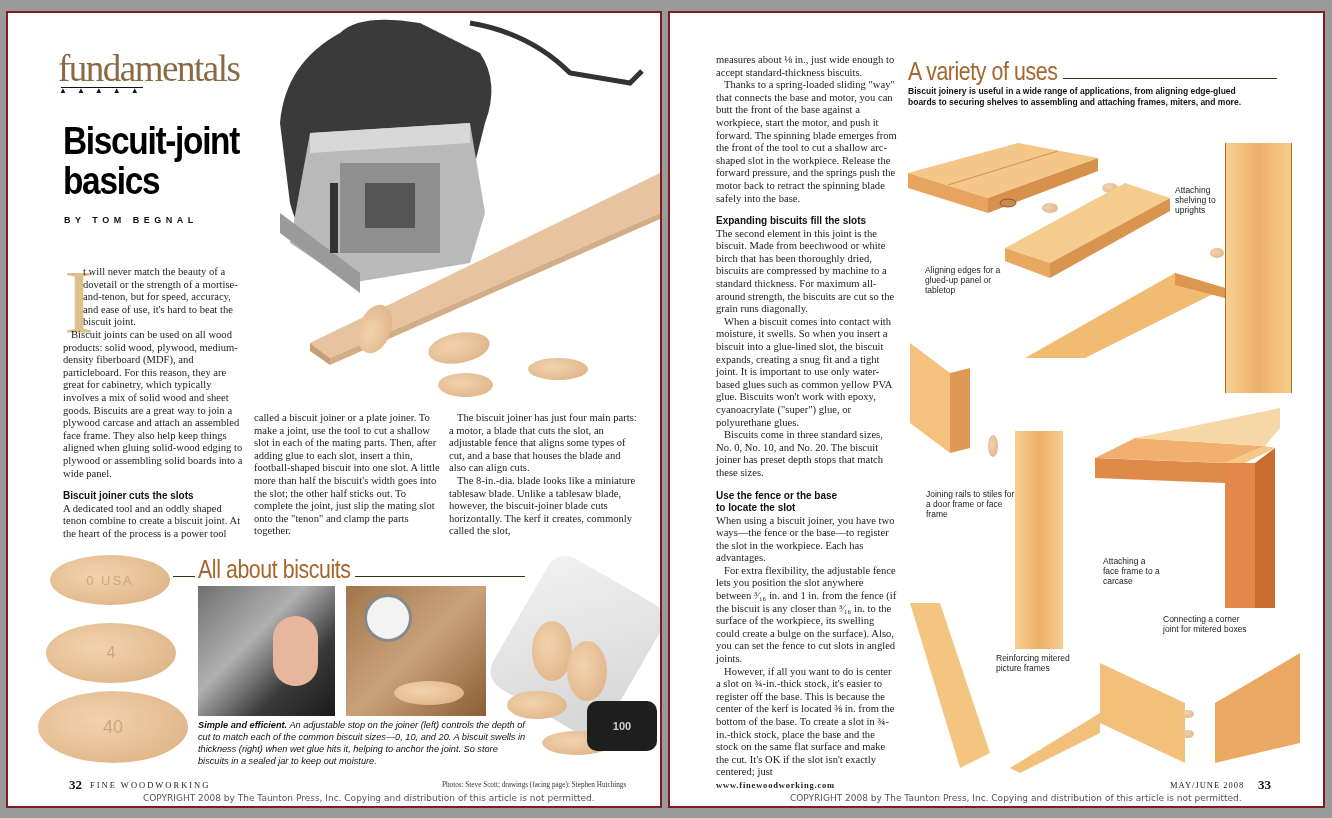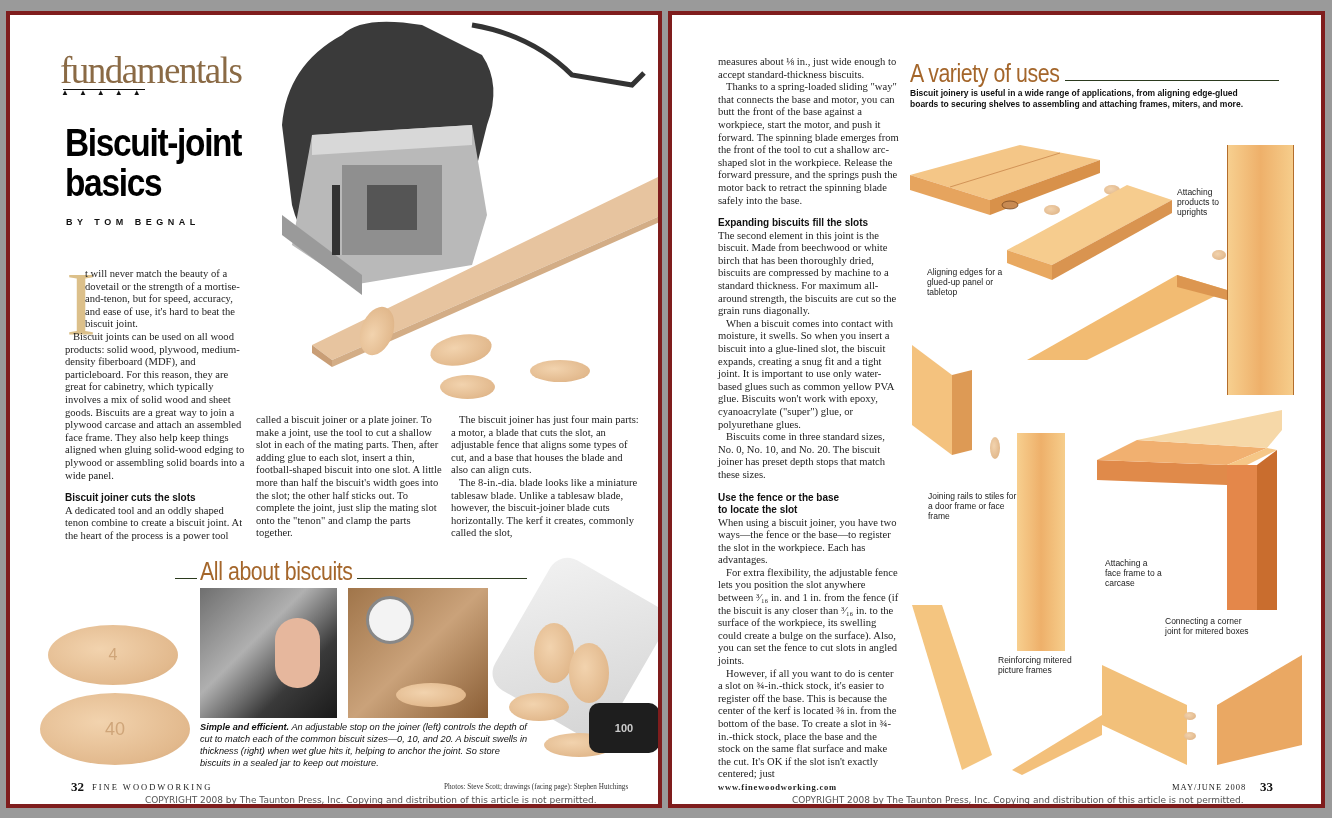--- a/index.html
+++ b/index.html
@@ -1,17 +1,17 @@
 <!DOCTYPE html>
 <html><head>
 <meta charset="utf-8">
 <style>
   html,body{margin:0;padding:0;}
   body{width:1332px;height:818px;background:#9a9a9a;position:relative;overflow:hidden;font-family:"Liberation Serif",serif;}
-  .page{position:absolute;top:11px;background:#fff;border:4px solid #7f1d1d;box-sizing:border-box;overflow:hidden;}
+  .page{position:absolute;top:11px;background:#fff;border:2px solid #7f1d1d;box-sizing:border-box;overflow:hidden;}
   #page-left{left:6px;width:656px;height:797px;}
   #page-right{left:668px;width:657px;height:797px;}
   .abs{position:absolute;}
   .body-text{font-family:"Liberation Serif",serif;font-size:10.6px;line-height:12.6px;color:#222;margin:0;}
   .body-text p{margin:0;text-indent:8px;}
   .body-text p.noind{text-indent:0;}
   .subhead{font-family:"Liberation Sans",sans-serif;font-weight:bold;font-size:10px;line-height:12.5px;color:#111;margin:10px 0 0 0;}
   .section-title{font-family:"Liberation Sans",sans-serif;font-size:26px;color:#a4662b;letter-spacing:-0.5px;transform:scaleX(0.82);transform-origin:left center;white-space:nowrap;}
   .rule{position:absolute;height:1px;background:#2b3a1e;}
   .label{font-family:"Liberation Sans",sans-serif;font-size:8.5px;line-height:10px;color:#222;}
@@ -74,20 +74,23 @@
 
   <div class="abs body-text" style="left:441px;top:399px;width:190px;">
     <p>The biscuit joiner has just four main parts: a motor, a blade that cuts the slot, an adjustable fence that aligns some types of cut, and a base that houses the blade and also can align cuts.</p>
     <p>The 8-in.-dia. blade looks like a miniature tablesaw blade. Unlike a tablesaw blade, however, the biscuit-joiner blade cuts horizontally. The kerf it creates, commonly called the slot,</p>
   </div>
 
   <div class="rule" style="left:165px;top:563px;width:22px;"></div>
   <div class="abs section-title" style="left:190px;top:541px;">All about biscuits</div>
   <div class="rule" style="left:347px;top:563px;width:170px;"></div>
 
+  <div class="abs biscuit" style="left:42px;top:542px;width:120px;height:50px;display:flex;align-items:center;justify-content:center;">
+    <span style="font-family:'Liberation Sans',sans-serif;font-size:13px;color:#cfa579;letter-spacing:2px;">0 USA</span>
+  </div>
   <div class="abs biscuit" style="left:38px;top:610px;width:130px;height:60px;display:flex;align-items:center;justify-content:center;">
     <span style="font-family:'Liberation Sans',sans-serif;font-size:16px;color:#cfa579;">4</span>
   </div>
   <div class="abs biscuit" style="left:30px;top:678px;width:150px;height:72px;display:flex;align-items:center;justify-content:center;">
     <span style="font-family:'Liberation Sans',sans-serif;font-size:18px;color:#cfa579;">40</span>
   </div>
 
   <div class="abs" style="left:190px;top:573px;width:137px;height:130px;background:linear-gradient(135deg,#6f6f6f,#b0b0b0 40%,#3a3a3a 70%,#1a1a1a);">
     <div class="abs" style="left:75px;top:30px;width:45px;height:70px;border-radius:22px;background:#e6b79d;"></div>
   </div>
@@ -149,21 +152,21 @@
   <div class="abs biscuit" style="left:372px;top:190px;width:16px;height:10px;"></div>
   <div class="abs biscuit" style="left:432px;top:170px;width:16px;height:10px;"></div>
   <div class="abs" style="left:335px;top:170px;width:170px;height:100px;">
     <svg width="170" height="100" viewBox="0 0 170 100">
       <polygon points="0,65 120,0 165,15 45,80" fill="#f6cc8e"></polygon>
       <polygon points="0,65 45,80 45,95 0,78" fill="#e8a860"></polygon>
       <polygon points="45,80 165,15 165,28 45,95" fill="#d99450"></polygon>
     </svg>
   </div>
   <div class="abs label" style="left:255px;top:252px;width:80px;">Aligning edges for a glued-up panel or tabletop</div>
-  <div class="abs label" style="left:505px;top:172px;width:60px;">Attaching products to uprights</div>
+  <div class="abs label" style="left:505px;top:172px;width:60px;">Attaching shelving to uprights</div>
 
   <div class="abs wood2" style="left:555px;top:130px;width:65px;height:250px;border-left:1px solid #b36d2c;border-right:1px solid #b36d2c;"></div>
   <div class="abs biscuit" style="left:540px;top:235px;width:14px;height:10px;"></div>
   <div class="abs" style="left:355px;top:250px;width:200px;height:95px;">
     <svg width="200" height="95" viewBox="0 0 200 95">
       <polygon points="0,95 150,10 200,25 60,95" fill="#f2bb72"></polygon>
       <polygon points="150,10 200,25 200,35 150,22" fill="#dc9650"></polygon>
     </svg>
   </div>
 

